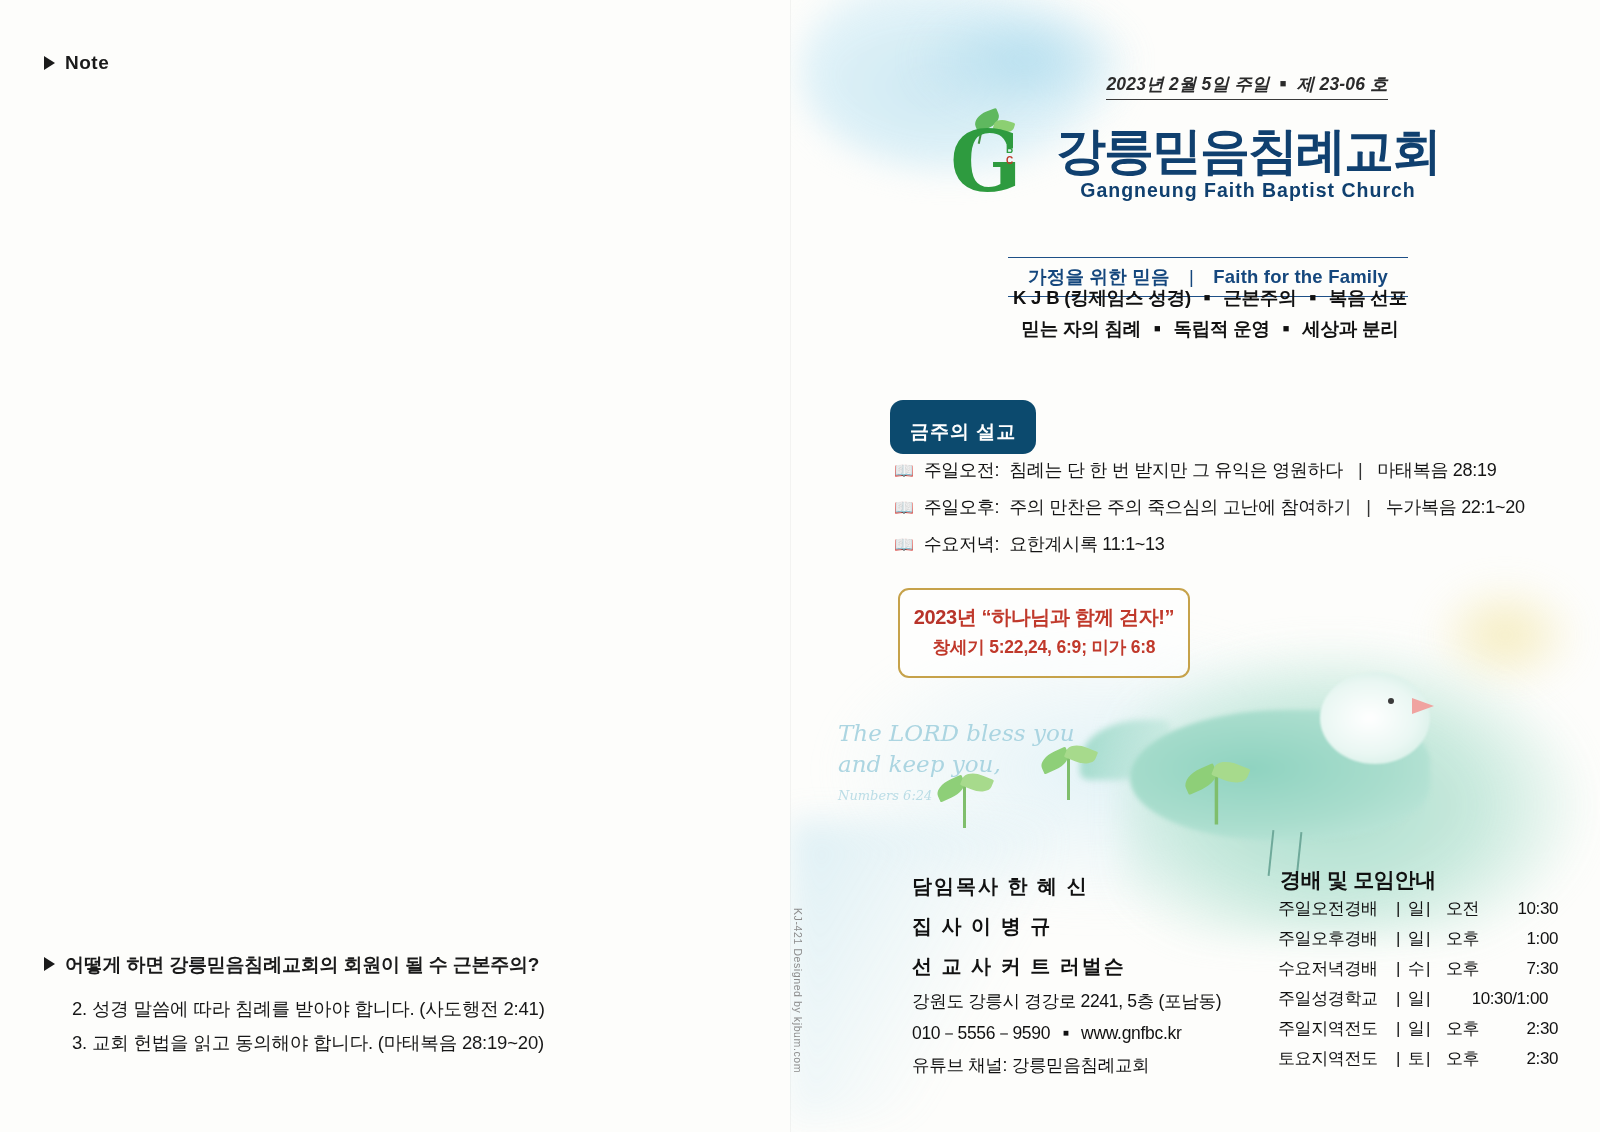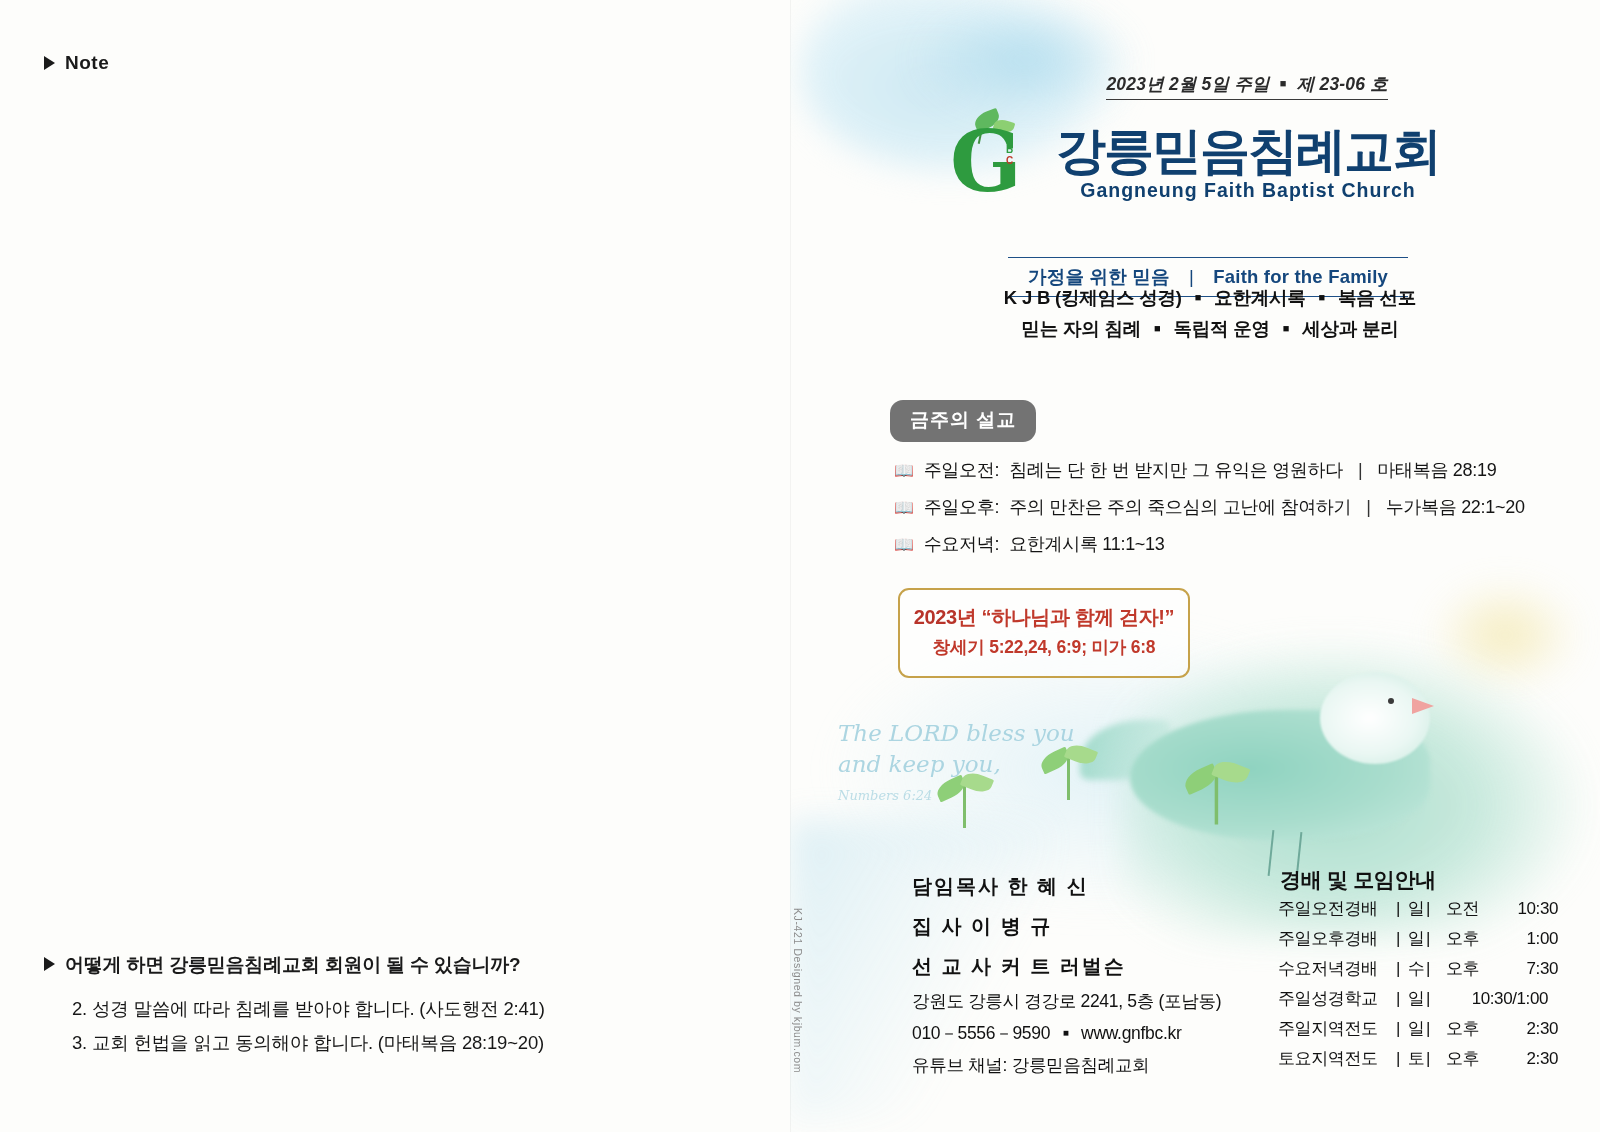--- a/index.html
+++ b/index.html
@@ -260,25 +260,25 @@
     font-size: 11px;
     vertical-align: 3px;
     padding: 0 8px;
   }
 
   
   .sermon-badge {
     position: absolute;
     left: 100px;
     top: 400px;
-    background: #737373;
+    background: #0c4a6e;
     color: #fff;
     font-size: 19px;
     font-weight: bold;
-    padding: 7px 20px 9px;
+    padding: 19px 20px 9px;
     border-radius: 13px;
     letter-spacing: 1px;
   }
   .sermon-list {
     position: absolute;
     left: 104px;
     top: 452px;
     width: 690px;
   }
   .sermon-item {
@@ -489,21 +489,21 @@
 <div class="left-page">
 
   <div class="note-head">
     <span class="tri"></span>
     <span class="label">Note</span>
   </div>
 
   <div class="member-block">
     <div class="member-q">
       <span class="tri"></span>
-      <span>어떻게 하면 강릉믿음침례교회 회원이 될 수 있습니까?</span>
+      <span>어떻게 하면 강릉믿음침례교회의 회원이 될 수 근본주의?</span>
     </div>
     <ul class="member-list">
       <li>2. 성경 말씀에 따라 침례를 받아야 합니다. (사도행전 2:41)</li>
       <li>3. 교회 헌법을 읽고 동의해야 합니다. (마태복음 28:19~20)</li>
     </ul>
   </div>
 
 </div>
 
 <div class="right-page">
@@ -541,21 +541,21 @@
   <div class="slogan">
     <span>가정을 위한 믿음</span>
     <span class="bar">|</span>
     <span>Faith for the Family</span>
   </div>
 
   <div class="doctrine">
     <div>
       <span>K J B (킹제임스 성경)</span>
       <span class="sq">■</span>
-      <span>요한계시록</span>
+      <span>근본주의</span>
       <span class="sq">■</span>
       <span>복음 선포</span>
     </div>
     <div>
       <span>믿는 자의 침례</span>
       <span class="sq">■</span>
       <span>독립적 운영</span>
       <span class="sq">■</span>
       <span>세상과 분리</span>
     </div>

